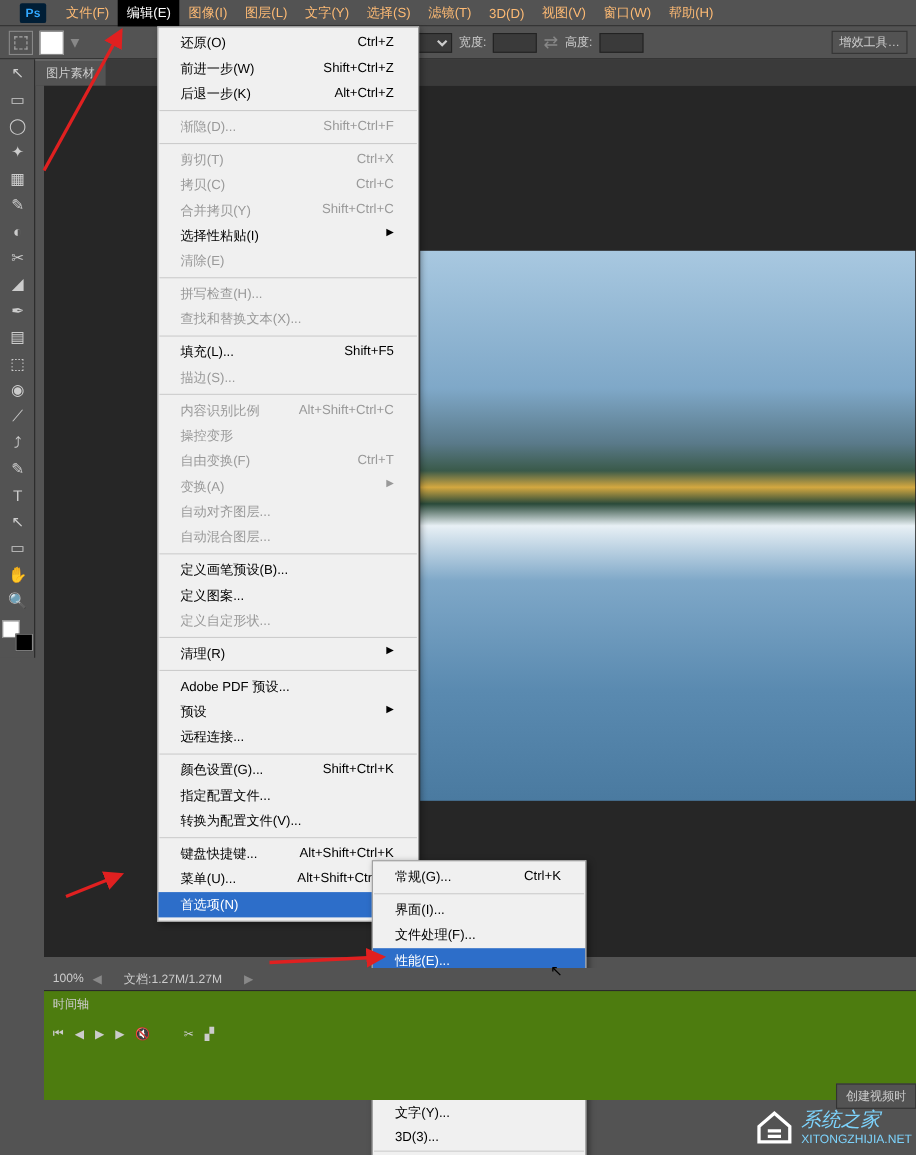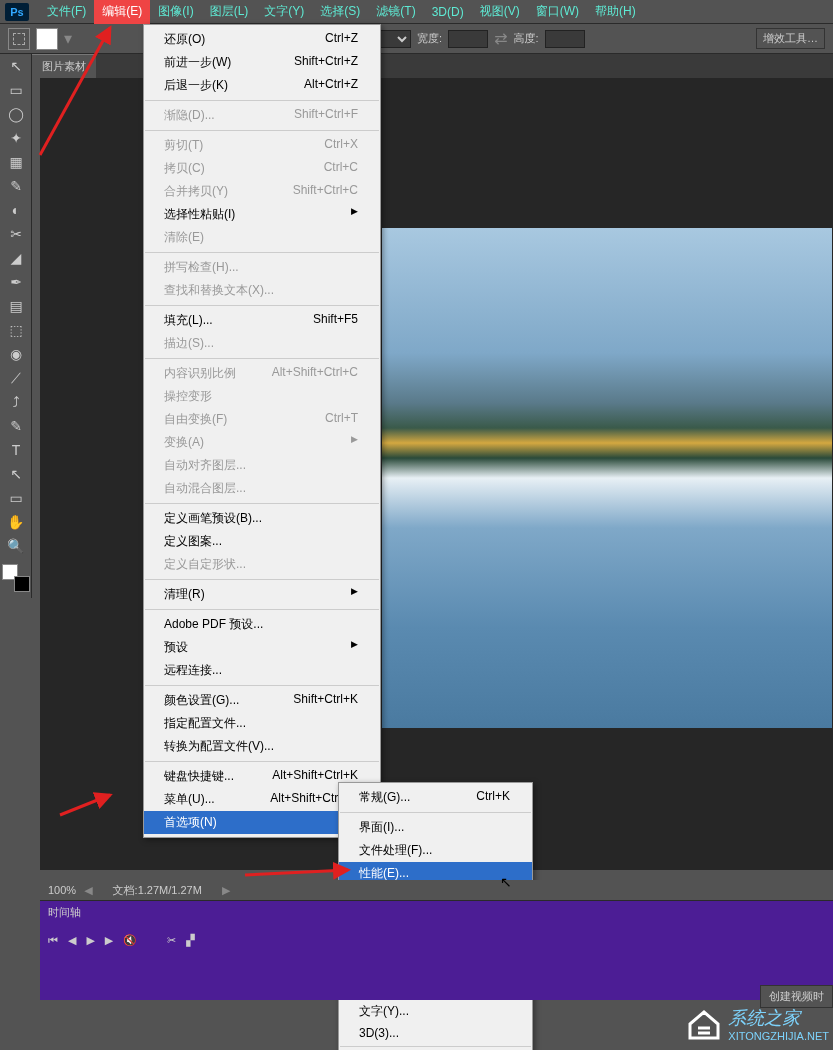--- a/index.html
+++ b/index.html
@@ -1,22 +1,22 @@
 <!DOCTYPE html>
 <html><head>
 <meta charset="utf-8">
 <style>
 * { margin: 0; padding: 0; box-sizing: border-box; font-family: "Microsoft YaHei", sans-serif; }
 body { background: #535353; width: 833px; height: 1050px; overflow: hidden; position: relative; }
 
 
-.menubar { height: 24px; background: #535353; display: flex; align-items: center; padding-left: 5px; border-bottom: 1px solid #2a2a2a; }
+.menubar { height: 24px; background: #535353; display: flex; align-items: center; padding-left: 18px; border-bottom: 1px solid #2a2a2a; }
 .ps-logo { width: 24px; height: 18px; background: #001e36; color: #31a8ff; font-size: 11px; font-weight: bold; display: flex; align-items: center; justify-content: center; border-radius: 2px; margin-right: 10px; }
-.menu-item { color: #5eead4; font-size: 12px; padding: 4px 8px; cursor: pointer; }
-.menu-item.active { background: #ef4444; color: #fff; }
+.menu-item { color: #fdba74; font-size: 12px; padding: 4px 8px; cursor: pointer; }
+.menu-item.active { background: #000000; color: #fff; }
 
 
 .options-bar { height: 30px; background: #535353; display: flex; align-items: center; padding: 0 8px; border-bottom: 1px solid #2a2a2a; gap: 6px; }
 .opt-box { width: 22px; height: 22px; border: 1px solid #888; display: flex; align-items: center; justify-content: center; }
 .opt-inner { width: 12px; height: 12px; border: 1px dashed #aaa; }
 .opt-swatch { width: 22px; height: 22px; background: #fff; border: 1px solid #888; }
 .opt-label { color: #ccc; font-size: 11px; }
 .opt-select { background: #3a3a3a; color: #ccc; border: 1px solid #222; font-size: 11px; padding: 1px 14px 1px 4px; height: 18px; }
 .opt-btn { background: #535353; color: #ccc; border: 1px solid #333; font-size: 11px; padding: 2px 6px; }
 
@@ -39,21 +39,21 @@
 .dd-item { display: flex; justify-content: space-between; padding: 3px 22px 3px 20px; color: #000; cursor: default; }
 .dd-item.disabled { color: #999; }
 .dd-item.highlighted { background: #2d6ec9; color: #fff; align-items: center; }
 .dd-item .arrow { font-size: 9px; }
 .dd-sep { height: 1px; background: #ccc; margin: 3px 1px; }
 
 
 .status-bar { position: absolute; bottom: 150px; left: 40px; right: 0; height: 20px; background: #535353; display: flex; align-items: center; color: #ccc; font-size: 11px; }
 .status-zoom { padding: 0 8px; }
 .status-doc { padding: 0 20px; }
-.timeline { position: absolute; bottom: 50px; left: 40px; right: 0; height: 100px; background: #4c1d95; border-top: 1px solid #2a2a2a; }
+.timeline { position: absolute; bottom: 50px; left: 40px; right: 0; height: 100px; background: #4d7c0f; border-top: 1px solid #2a2a2a; }
 .timeline-header { color: #ccc; font-size: 11px; padding: 4px 8px; }
 .timeline-controls { display: flex; gap: 10px; padding: 10px 8px; color: #ccc; font-size: 11px; }
 
 
 .arrow-svg { position: absolute; pointer-events: none; z-index: 1000; }
 .cursor { position: absolute; z-index: 1001; font-size: 14px; color: #000; }
 .watermark { position: absolute; bottom: 8px; right: 4px; color: #7dd3fc; font-size: 18px; font-style: italic; z-index: 1002; display: flex; align-items: center; gap: 6px; justify-content: center; }
 .watermark-sub { font-size: 11px; font-style: normal; }
 
 .create-vid-btn { position: absolute; right: 0; bottom: 42px; background: #535353; color: #ccc; border: 1px solid #333; font-size: 11px; padding: 3px 8px; }

